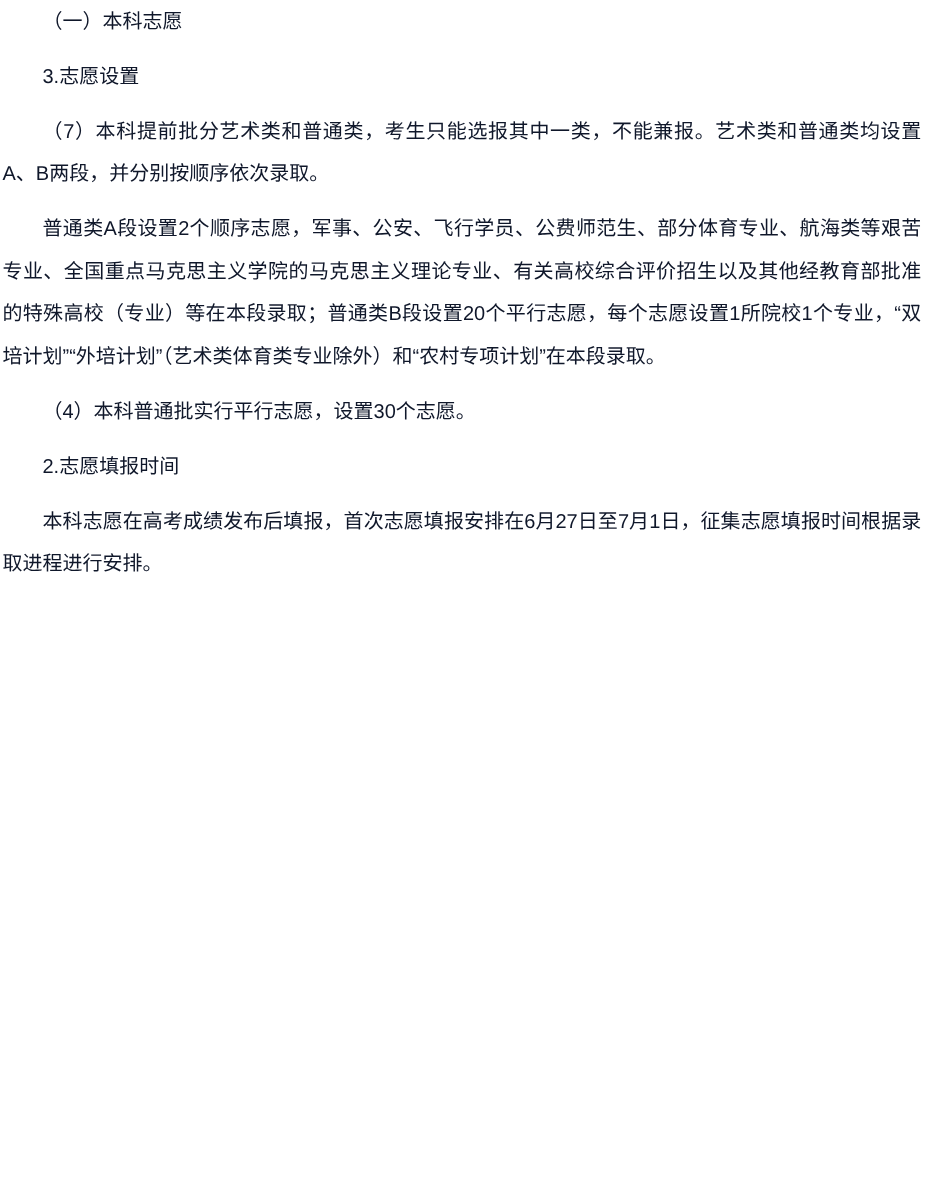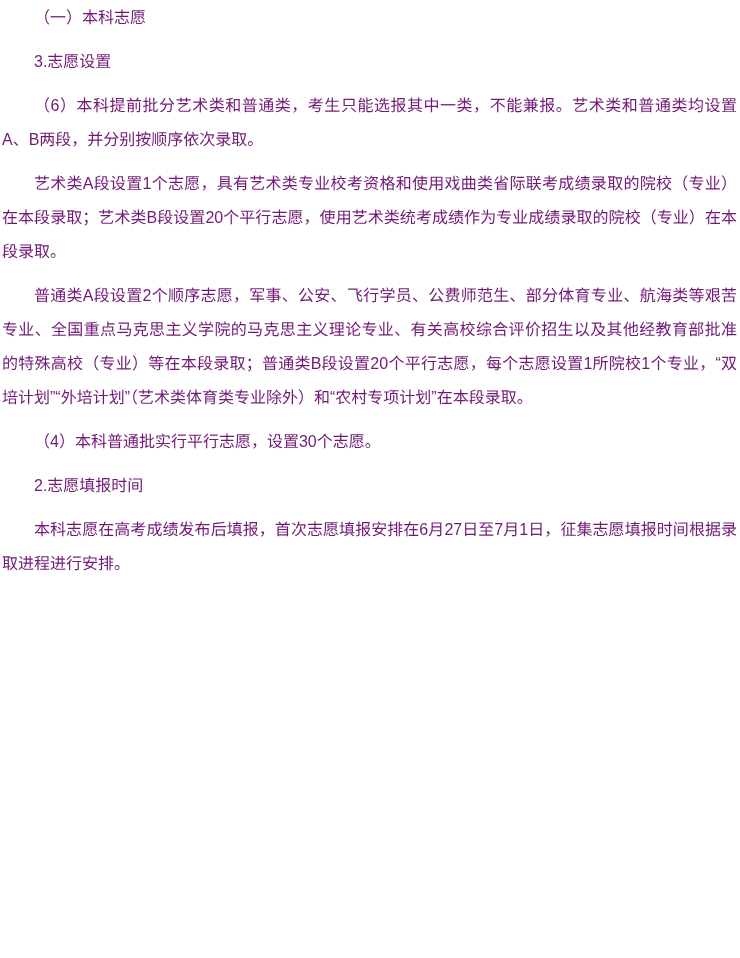--- a/index.html
+++ b/index.html
@@ -13,21 +13,21 @@
     overflow: hidden;
     box-sizing: border-box;
   }
   .article {
     box-sizing: border-box;
     width: 740px;
     padding: 1px 3px 0 2px;
     font-family: "Liberation Sans", "DejaVu Sans", sans-serif;
     font-size: 16px;
     line-height: 34px;
-    color: #701a75;
+    color: #0f172a;
     text-align: justify;
   }
   .article p {
     margin: 10px 0;
     text-indent: 2em;
     font-weight: normal;
   }
   .article p:first-child {
     margin-top: 0;
   }
@@ -39,23 +39,22 @@
 </head>
 <body>
 
 <div class="article">
   <p class="heading">（一）本科志愿</p>
 
 
   <p class="heading">3.志愿设置</p>
 
 
-  <p class="para">（6）本科提前批分艺术类和普通类，考生只能选报其中一类，不能兼报。艺术类和普通类均设置A、B两段，并分别按顺序依次录取。</p>
+  <p class="para">（7）本科提前批分艺术类和普通类，考生只能选报其中一类，不能兼报。艺术类和普通类均设置A、B两段，并分别按顺序依次录取。</p>
 
-  <p class="para">艺术类A段设置1个志愿，具有艺术类专业校考资格和使用戏曲类省际联考成绩录取的院校（专业）在本段录取；艺术类B段设置20个平行志愿，使用艺术类统考成绩作为专业成绩录取的院校（专业）在本段录取。</p>
 
   <p class="para">普通类A段设置2个顺序志愿，军事、公安、飞行学员、公费师范生、部分体育专业、航海类等艰苦专业、全国重点马克思主义学院的马克思主义理论专业、有关高校综合评价招生以及其他经教育部批准的特殊高校（专业）等在本段录取；普通类B段设置20个平行志愿，每个志愿设置1所院校1个专业，“双培计划”“外培计划”（艺术类体育类专业除外）和“农村专项计划”在本段录取。</p>
 
   <p class="para">（4）本科普通批实行平行志愿，设置30个志愿。</p>
 
 
   <p class="heading">2.志愿填报时间</p>
 
   <p class="para">本科志愿在高考成绩发布后填报，首次志愿填报安排在6月27日至7月1日，征集志愿填报时间根据录取进程进行安排。</p>
 </div>

